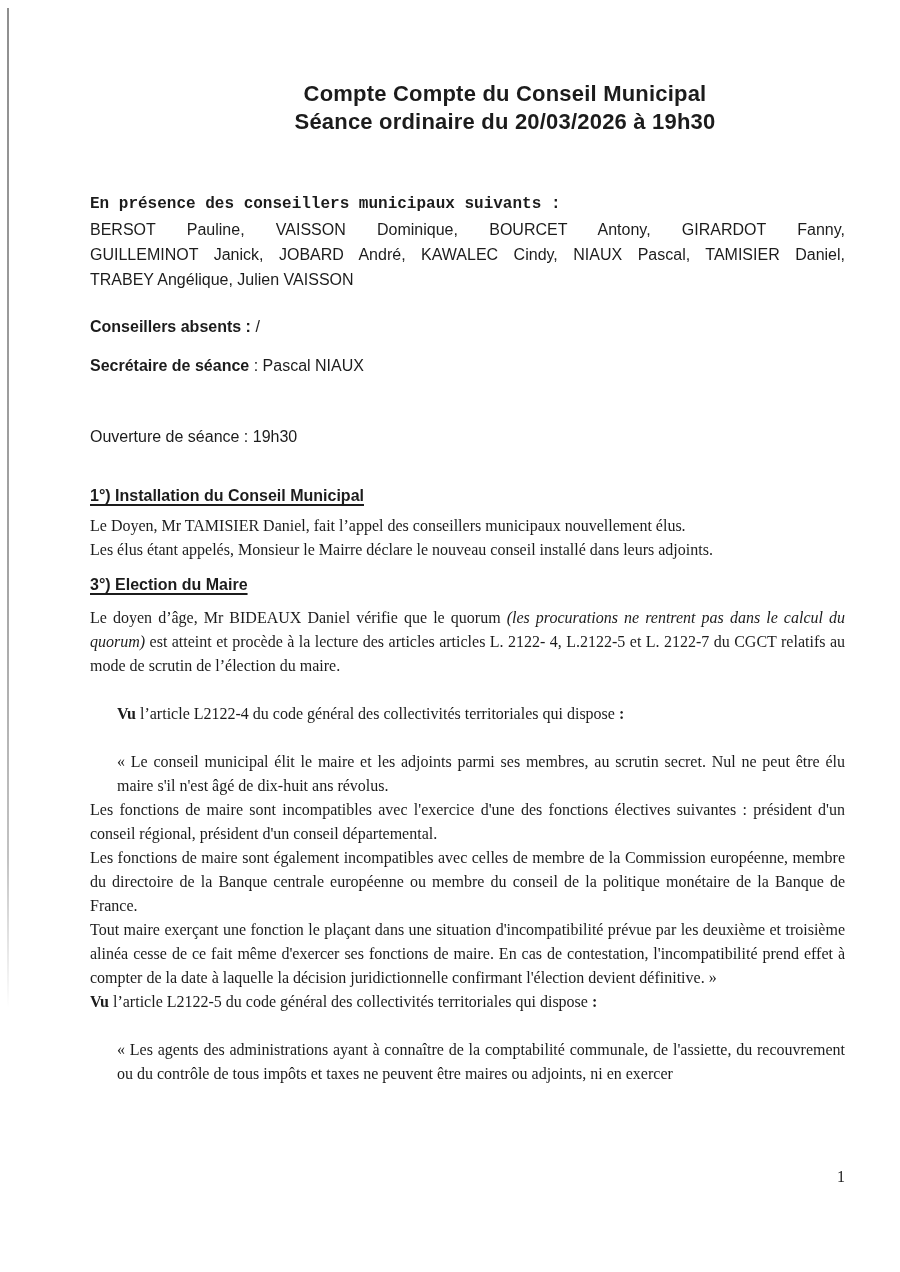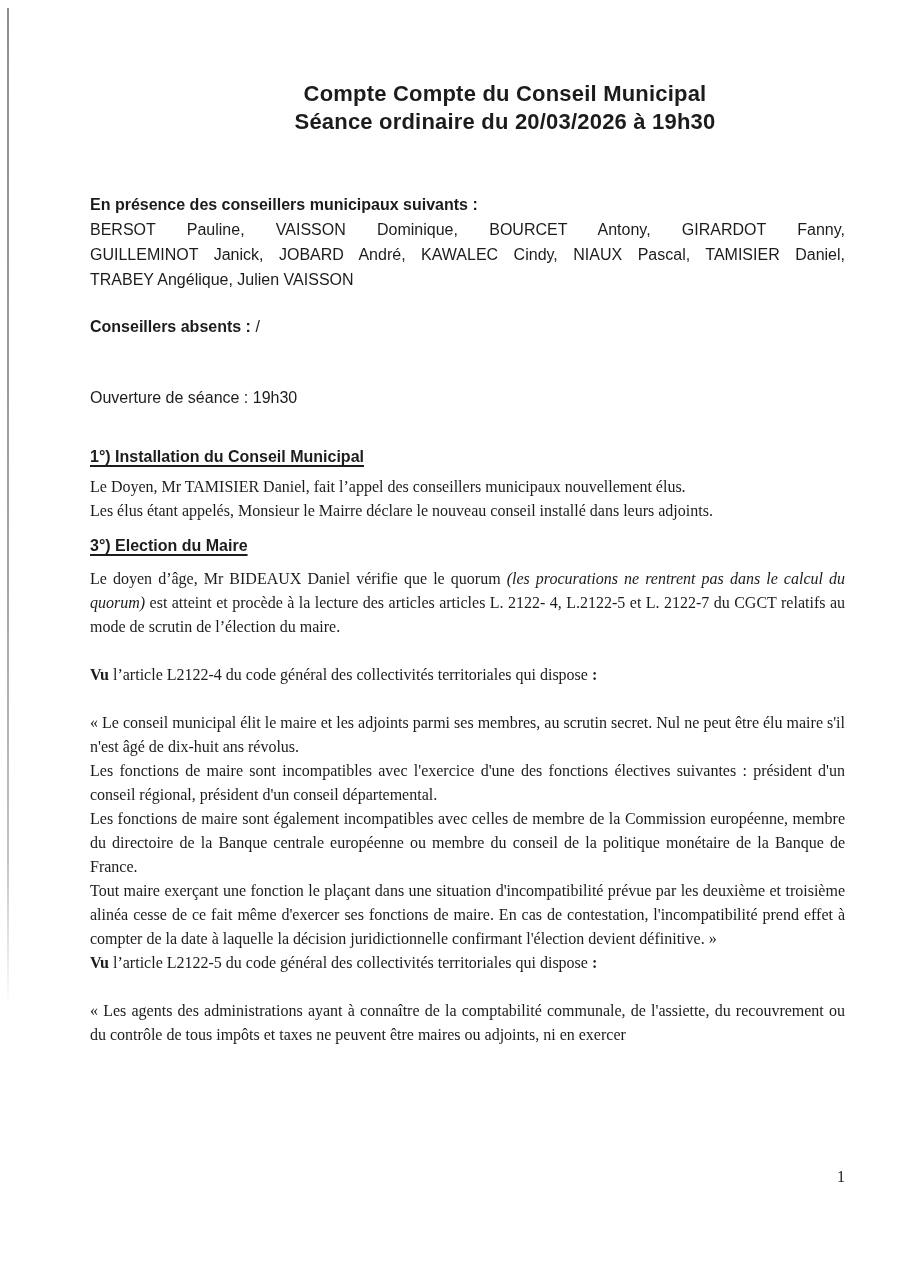--- a/index.html
+++ b/index.html
@@ -43,20 +43,21 @@
   .subtitle {
     font-size: 17px;
     font-style: italic;
     line-height: 22px;
     margin-top: 2px;
   }
   .sans { font-size: 16px; line-height: 25px; }
   .att-heading {
     margin-top: 56px;
     font-weight: bold;
+    font-family: Liberation Mono, monospace;
   }
   .names-line {
     text-align: justify;
     text-align-last: justify;
   }
   .names-line.last-line {
     text-align: left;
     text-align-last: left;
   }
   .absents-line   { margin-top: 22px; }
@@ -74,21 +75,21 @@
   .h-sect1 { margin-top: 34px; }
   .h-sect2 { margin-top: 10px; }
   .serif {
     font-family: "Liberation Serif", serif;
     font-size: 16px;
     line-height: 24px;
   }
   .p-just { text-align: justify; }
   .sect1-body { margin-top: 5px; }
   .sect2-body { margin-top: 8px; }
-  .blank-before { margin-top: 24px; }
+  .blank-before { margin-top: 24px; margin-left: 27px; }
   .italic { font-style: italic; }
   .page-number {
     position: absolute;
     top: 1166px;
     right: 55px;
     font-family: "Liberation Serif", serif;
     font-size: 16px;
     line-height: 22px;
   }
 </style>
@@ -106,20 +107,21 @@
 
   <div class="sans att-heading">En présence des conseillers municipaux suivants :</div>
   <div>
     <div class="sans names-line">BERSOT Pauline, VAISSON Dominique, BOURCET Antony, GIRARDOT Fanny,</div>
     <div class="sans names-line">GUILLEMINOT Janick, JOBARD André, KAWALEC Cindy, NIAUX Pascal, TAMISIER Daniel,</div>
     <div class="sans names-line last-line">TRABEY Angélique, Julien VAISSON</div>
   </div>
 
   <div class="sans absents-line"><span class="bold">Conseillers absents :</span> <span>/</span></div>
 
+  <div class="sans secretary-line"><span class="bold">Secrétaire de séance</span><span> : Pascal NIAUX</span></div>
 
   <div class="sans opening-line">Ouverture de séance : 19h30</div>
 
   <div class="sec-heading h-sect1">1°) Installation du Conseil Municipal</div>
   <div class="serif sect1-body"><span>Le Doyen, Mr TAMISIER Daniel, fait l’appel des conseillers municipaux nouvellement élus.</span><br><span>Les élus étant appelés, Monsieur le Mairre déclare le nouveau conseil installé dans leurs adjoints.</span></div>
 
   <div class="sec-heading h-sect2">3°) Election du Maire</div>
   <p class="serif p-just sect2-body"><span>Le doyen d’âge, Mr BIDEAUX Daniel vérifie que le quorum </span><span class="italic">(les procurations ne rentrent pas dans le calcul du quorum)</span><span> est atteint et procède à la lecture des articles articles L. 2122- 4, L.2122-5 et L. 2122-7 du CGCT relatifs au mode de scrutin de l’élection du maire.</span></p>
 
   <p class="serif blank-before"><span class="bold">Vu</span><span> l’article L2122-4 du code général des collectivités territoriales qui dispose </span><span class="bold">:</span></p>

